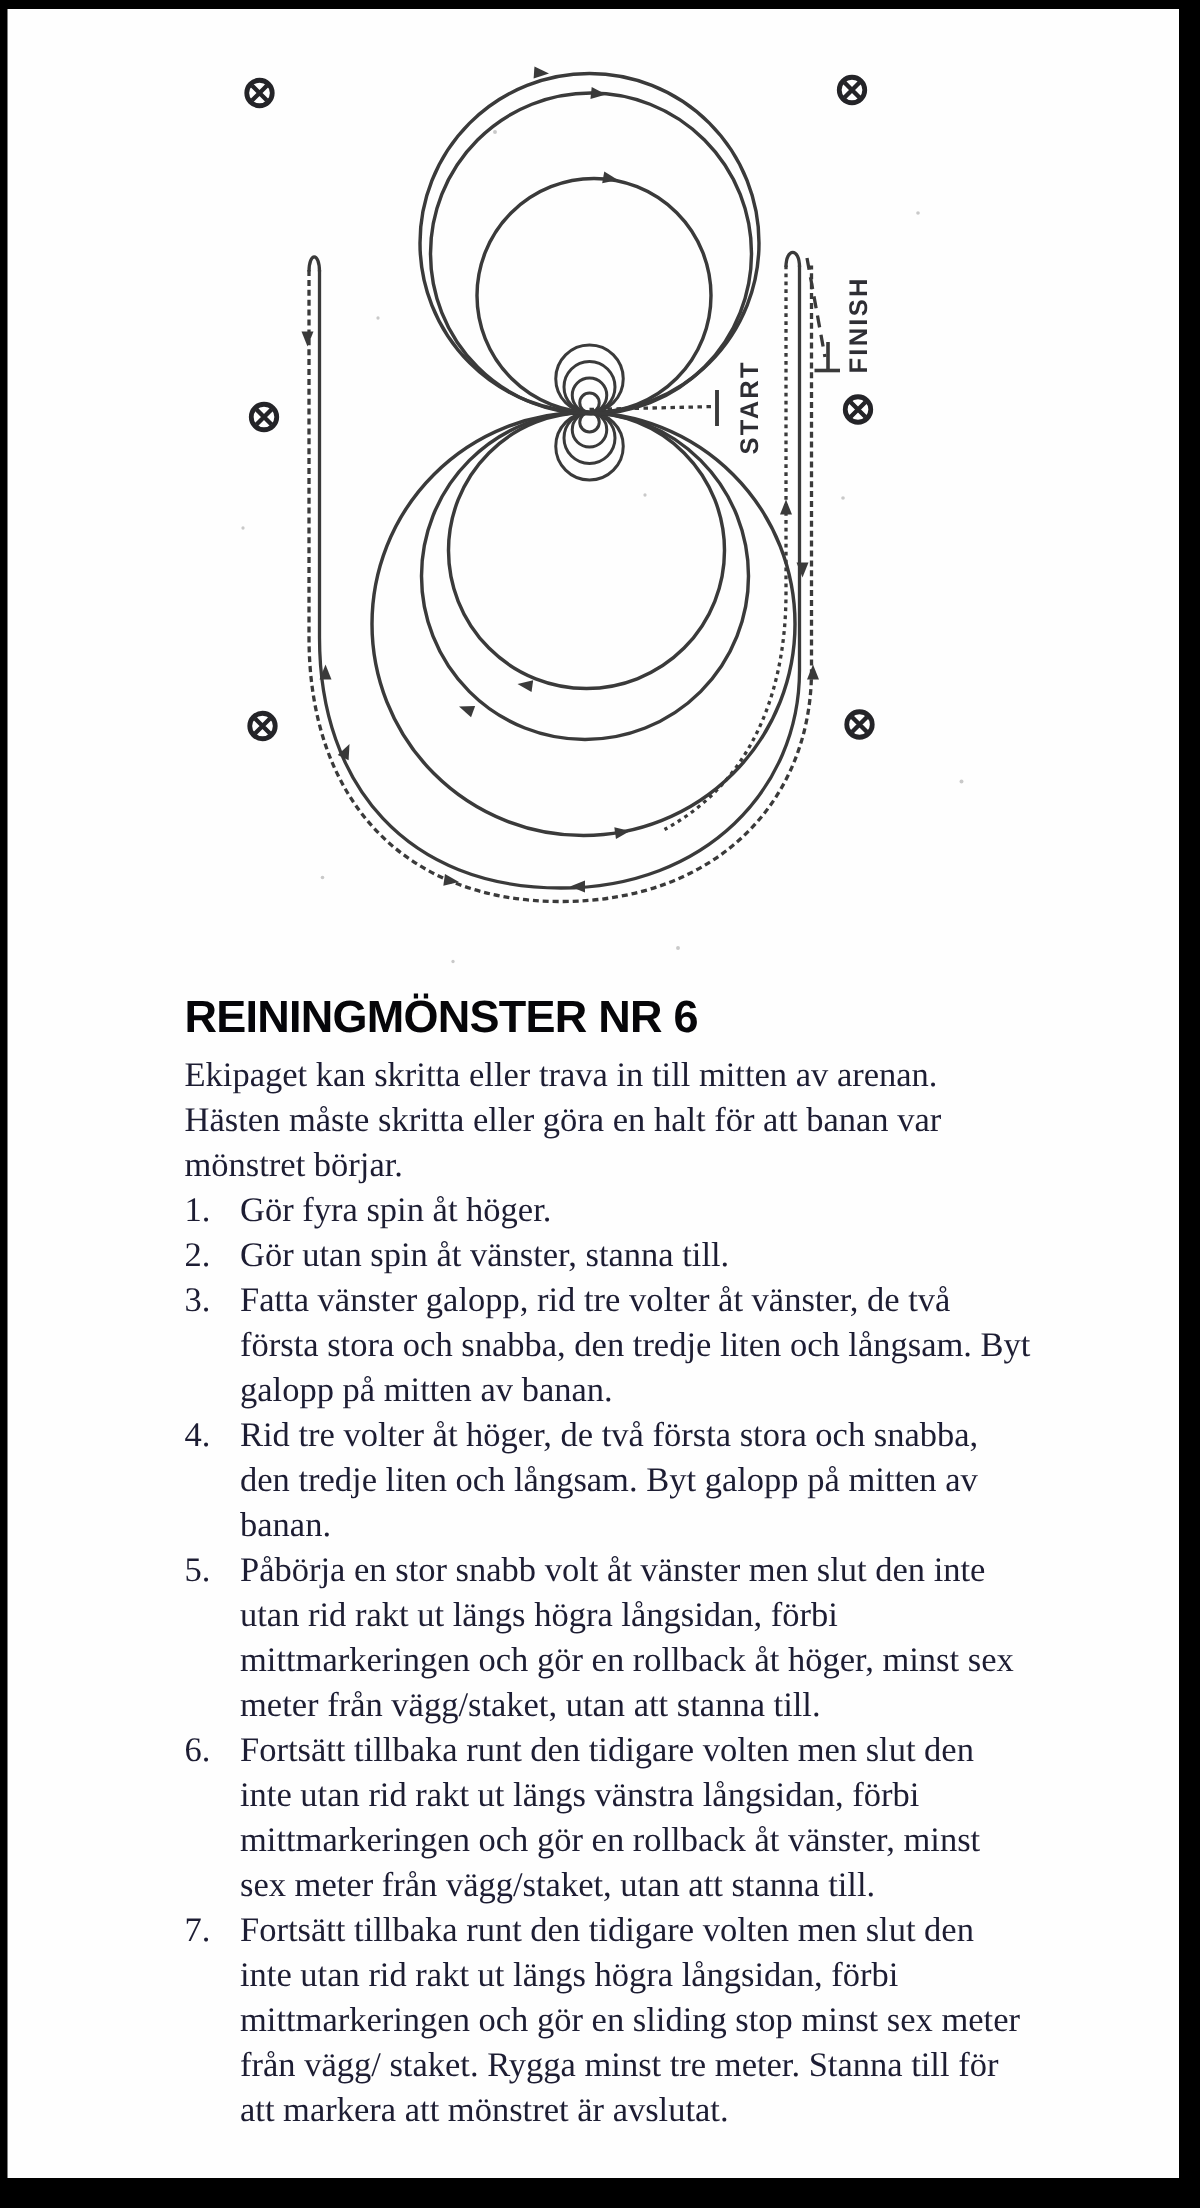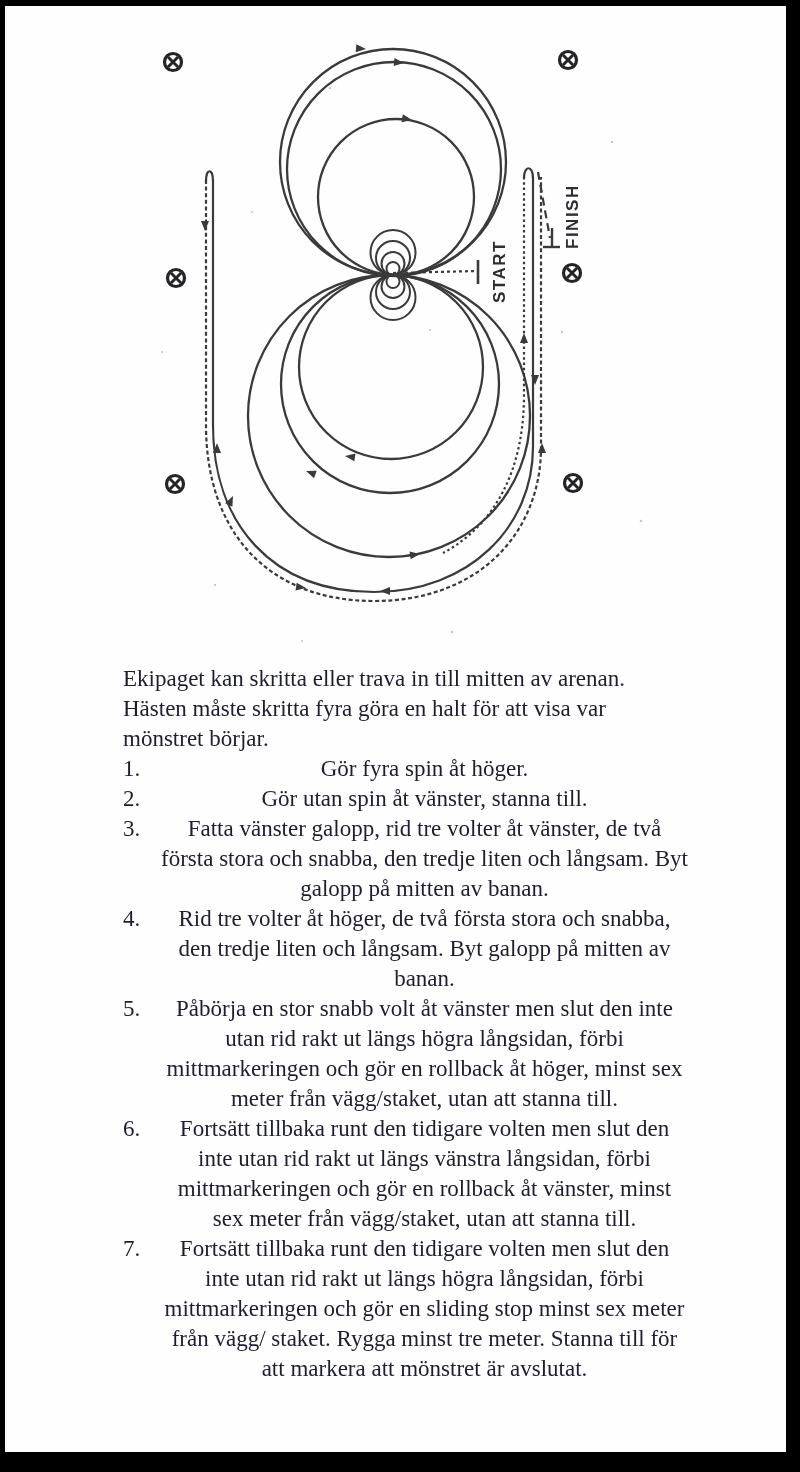--- a/index.html
+++ b/index.html
@@ -21,21 +21,21 @@
   .doc-title {
     margin:0 0 8px 0;
     font-family:"Liberation Sans", sans-serif;
     font-weight:bold; font-size:30px; line-height:30px;
     letter-spacing:-0.5px; color:#060609;
   }
   .intro p { margin:0; }
   .steps { margin:0; padding:0; list-style:none; }
   .step { display:flex; margin:0; }
   .step-num { flex:0 0 37px; }
-  .step-text { flex:1;text-align:center; }
+  .step-text { flex:1; }
   svg .ink { stroke:#3a3a3a; fill:none; }
   svg text.rot-label {
     font-family:"Liberation Sans", sans-serif;
     font-size:17px; font-weight:600; letter-spacing:1.5px; fill:#2e2e34;
   }
 </style>
 </head>
 <body>
 
 <div class="frame">
@@ -141,22 +141,23 @@
           </g>
           <g transform="translate(573,483)">
             <circle r="8.5" fill="#ffffff" stroke-width="3.2"></circle>
               <path d="M-5,-5 L5,5 M5,-5 L-5,5" stroke-width="2.9"></path>
           </g>
         </g>
       </svg>
     </div>
 
     <div class="textblock">
+      <h1 class="doc-title">REININGMÖNSTER NR 6</h1>
       <div class="intro">
-        <p>Ekipaget kan skritta eller trava in till mitten av arenan. Hästen måste skritta fyra göra en halt för att visa var mönstret börjar.</p>
+        <p>Ekipaget kan skritta eller trava in till mitten av arenan. Hästen måste skritta eller göra en halt för att banan var mönstret börjar.</p>
       </div>
       <ol class="steps">
         <li class="step">
           <span class="step-num">1.</span>
           <span class="step-text">Gör fyra spin åt höger.</span>
         </li>
       <li class="step">
           <span class="step-num">2.</span>
           <span class="step-text">Gör utan spin åt vänster, stanna till.</span>
         </li>

